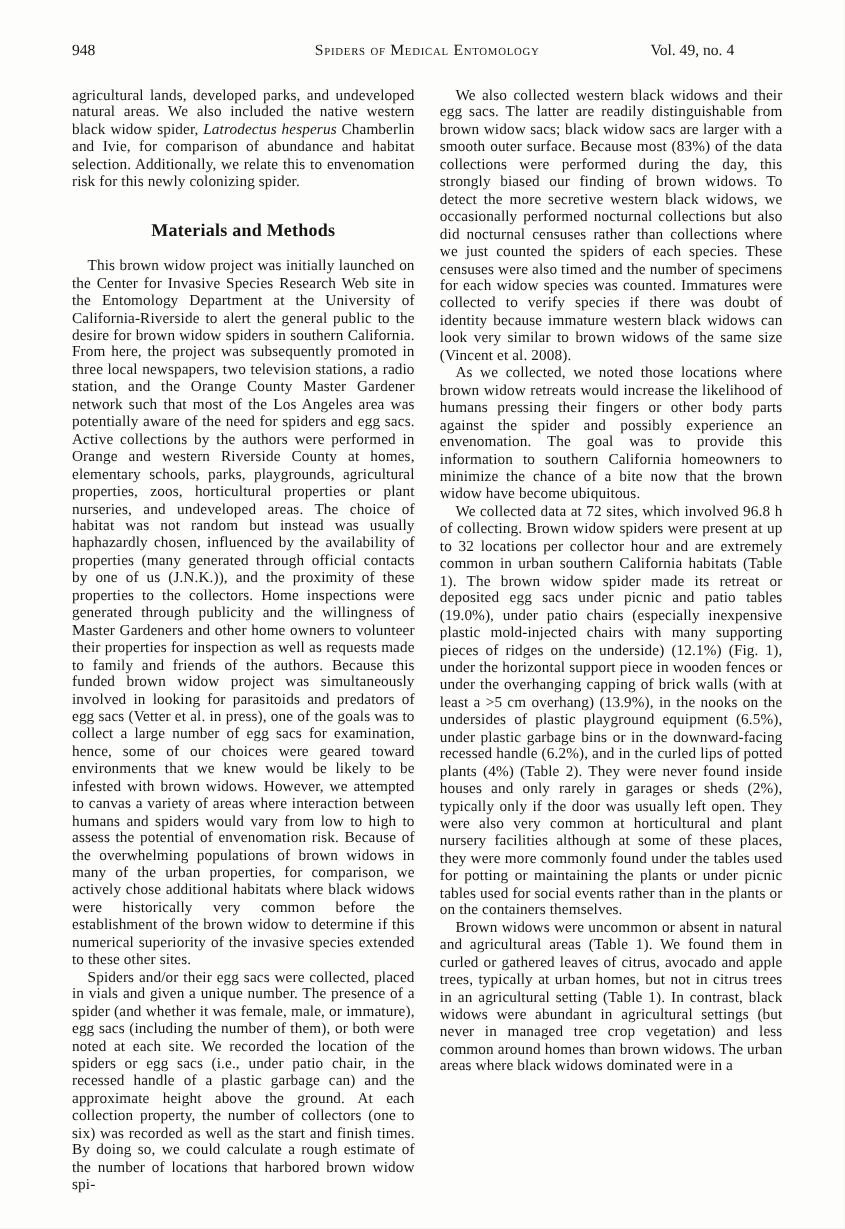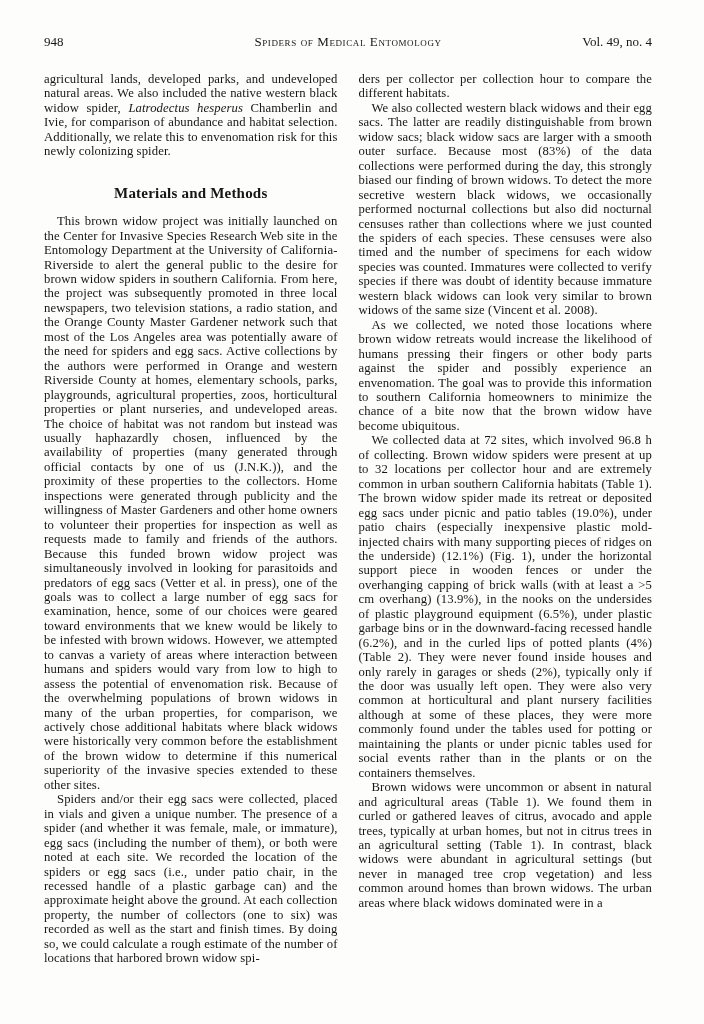--- a/index.html
+++ b/index.html
@@ -12,21 +12,21 @@
     width: 704px;
     height: 1024px;
     background: #fdfdfb;
     color: #161616;
     font-family: "Liberation Serif", "DejaVu Serif", serif;
     overflow: hidden;
     box-sizing: border-box;
   }
   .page-inner {
     position: absolute;
-    left: 44px;
+    left: 60px;
     right: 52px;
     top: 34px;
   }
   .running-head {
     display: flex;
     align-items: baseline;
     justify-content: space-between;
     font-size: 13px;
     margin-bottom: 22px;
   }
@@ -35,21 +35,21 @@
     text-align: left;
   }
   .running-head .journal {
     flex: 1;
     text-align: center;
     font-variant: small-caps;
     letter-spacing: 0.6px;
   }
   .running-head .vol {
     width: 110px;
-    text-align: right;
+    text-align: left;
   }
   .columns {
     display: flex;
     gap: 21px;
   }
   .col {
     width: 294px;
     box-sizing: border-box;
   }
   .body-text {
@@ -90,21 +90,20 @@
       <div class="col body-text">
         <p><span>agricultural lands, developed parks, and undeveloped natural areas. We also included the native western black widow spider, </span><span class="italic">Latrodectus hesperus</span><span> Chamberlin and Ivie, for comparison of abundance and habitat selection. Additionally, we relate this to envenomation risk for this newly colonizing spider.</span></p>
 
         <div class="section-heading">Materials and Methods</div>
 
         <p class="indent">This brown widow project was initially launched on the Center for Invasive Species Research Web site in the Entomology Department at the University of California-Riverside to alert the general public to the desire for brown widow spiders in southern California. From here, the project was subsequently promoted in three local newspapers, two television stations, a radio station, and the Orange County Master Gardener network such that most of the Los Angeles area was potentially aware of the need for spiders and egg sacs. Active collections by the authors were performed in Orange and western Riverside County at homes, elementary schools, parks, playgrounds, agricultural properties, zoos, horticultural properties or plant nurseries, and undeveloped areas. The choice of habitat was not random but instead was usually haphazardly chosen, influenced by the availability of properties (many generated through official contacts by one of us (J.N.K.)), and the proximity of these properties to the collectors. Home inspections were generated through publicity and the willingness of Master Gardeners and other home owners to volunteer their properties for inspection as well as requests made to family and friends of the authors. Because this funded brown widow project was simultaneously involved in looking for parasitoids and predators of egg sacs (Vetter et al. in press), one of the goals was to collect a large number of egg sacs for examination, hence, some of our choices were geared toward environments that we knew would be likely to be infested with brown widows. However, we attempted to canvas a variety of areas where interaction between humans and spiders would vary from low to high to assess the potential of envenomation risk. Because of the overwhelming populations of brown widows in many of the urban properties, for comparison, we actively chose additional habitats where black widows were historically very common before the establishment of the brown widow to determine if this numerical superiority of the invasive species extended to these other sites.</p>
         <p class="indent">Spiders and/or their egg sacs were collected, placed in vials and given a unique number. The presence of a spider (and whether it was female, male, or immature), egg sacs (including the number of them), or both were noted at each site. We recorded the location of the spiders or egg sacs (i.e., under patio chair, in the recessed handle of a plastic garbage can) and the approximate height above the ground. At each collection property, the number of collectors (one to six) was recorded as well as the start and finish times. By doing so, we could calculate a rough estimate of the number of locations that harbored brown widow spi-</p>
       </div>
 
       <div class="col body-text">
-        <p>ders per collector per collection hour to compare the different habitats.</p>
         <p class="indent">We also collected western black widows and their egg sacs. The latter are readily distinguishable from brown widow sacs; black widow sacs are larger with a smooth outer surface. Because most (83%) of the data collections were performed during the day, this strongly biased our finding of brown widows. To detect the more secretive western black widows, we occasionally performed nocturnal collections but also did nocturnal censuses rather than collections where we just counted the spiders of each species. These censuses were also timed and the number of specimens for each widow species was counted. Immatures were collected to verify species if there was doubt of identity because immature western black widows can look very similar to brown widows of the same size (Vincent et al. 2008).</p>
         <p class="indent">As we collected, we noted those locations where brown widow retreats would increase the likelihood of humans pressing their fingers or other body parts against the spider and possibly experience an envenomation. The goal was to provide this information to southern California homeowners to minimize the chance of a bite now that the brown widow have become ubiquitous.</p>
 
 
         <p class="indent">We collected data at 72 sites, which involved 96.8 h of collecting. Brown widow spiders were present at up to 32 locations per collector hour and are extremely common in urban southern California habitats (Table 1). The brown widow spider made its retreat or deposited egg sacs under picnic and patio tables (19.0%), under patio chairs (especially inexpensive plastic mold-injected chairs with many supporting pieces of ridges on the underside) (12.1%) (Fig. 1), under the horizontal support piece in wooden fences or under the overhanging capping of brick walls (with at least a &gt;5 cm overhang) (13.9%), in the nooks on the undersides of plastic playground equipment (6.5%), under plastic garbage bins or in the downward-facing recessed handle (6.2%), and in the curled lips of potted plants (4%) (Table 2). They were never found inside houses and only rarely in garages or sheds (2%), typically only if the door was usually left open. They were also very common at horticultural and plant nursery facilities although at some of these places, they were more commonly found under the tables used for potting or maintaining the plants or under picnic tables used for social events rather than in the plants or on the containers themselves.</p>
         <p class="indent">Brown widows were uncommon or absent in natural and agricultural areas (Table 1). We found them in curled or gathered leaves of citrus, avocado and apple trees, typically at urban homes, but not in citrus trees in an agricultural setting (Table 1). In contrast, black widows were abundant in agricultural settings (but never in managed tree crop vegetation) and less common around homes than brown widows. The urban areas where black widows dominated were in a</p>
       </div>
 
     </div>
   </div>

